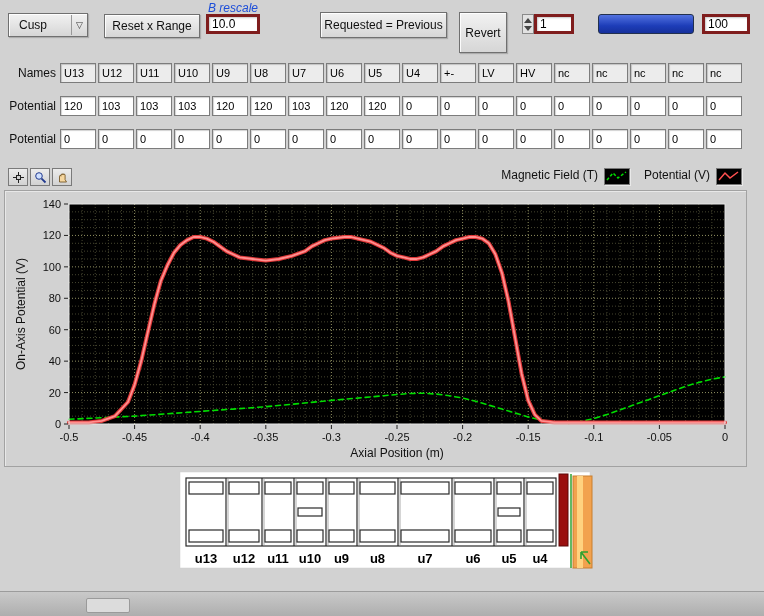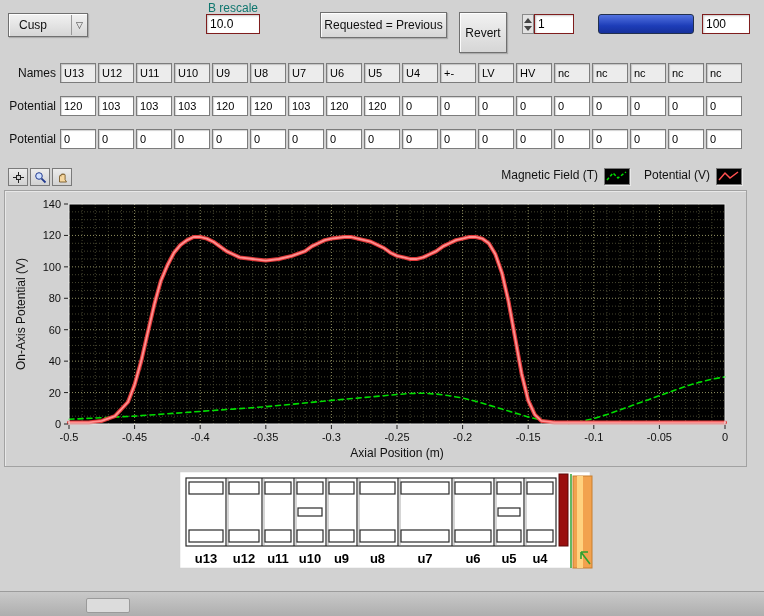--- a/index.html
+++ b/index.html
@@ -2,32 +2,32 @@
 <html><head>
 <meta charset="utf-8">
 <style>
   * { box-sizing: border-box; margin: 0; padding: 0; }
   html,body { background:#b0b0b0; }
   .stage {
     position: relative; width: 764px; height: 616px;
     background: #d2d2d2; overflow: hidden;
     font-family: "Liberation Sans", sans-serif; color: #111;
   }
-  .lbl { position: absolute; font-size: 12px; color:#0f766e; white-space: nowrap; }
+  .lbl { position: absolute; font-size: 12px; color:#1d4ed8; white-space: nowrap; font-style: italic; }
   .btn {
     position: absolute; display: flex; align-items: center; justify-content: center;
     background: linear-gradient(#f2f2f2, #d6d6d6);
     border: 1px solid #707070; border-radius: 0;
     font: 12px "Liberation Sans", sans-serif; color: #111;
     box-shadow: inset 1px 1px 0 rgba(255,255,255,.9), 1px 1px 1px rgba(0,0,0,.18);
     cursor: default; white-space: nowrap;
   }
   .field {
     position: absolute; background: #fff;
-    border: 1px solid #7f1d1d;
+    border: 3px solid #7f1d1d;
     box-shadow: inset 1px 1px 2px rgba(0,0,0,.22);
     font: 12px "Liberation Sans", sans-serif; color: #000;
     padding: 0 3px;
   }
   .ring { justify-content: space-between; padding: 0 4px 0 10px; }
   .ring-arrow { font-size: 9px; color:#333; border-left: 1px solid #999; padding-left: 4px; line-height: 20px; }
   .spinner {
     position: absolute; width: 12px; height: 20px;
     display: flex; flex-direction: column; align-items: center; justify-content: center;
     background: #e2e2e2; border: 1px solid #8a8a8a;
@@ -81,20 +81,21 @@
 </head>
 <body>
 
 <div class="stage">
 
   <div class="btn ring" style="left:8px;top:13px;width:80px;height:24px">
     <span>Cusp</span>
     <span class="ring-arrow">▽</span>
   </div>
 
+  <button class="btn" style="left:104px;top:14px;width:96px;height:24px">Reset x Range</button>
 
   <div class="lbl" style="left:208px;top:1px">B rescale</div>
   <input class="field" style="left: 206px; top: 14px; width: 54px; height: 20px;" value="10.0">
 
   <button class="btn" style="left:320px;top:12px;width:127px;height:26px">Requested = Previous</button>
 
   <button class="btn" style="left:459px;top:12px;width:48px;height:41px">Revert</button>
 
   <div class="lbl" style="left:536px;top:17px">Steps</div>
   <div class="spinner" style="left:522px;top:14px">

